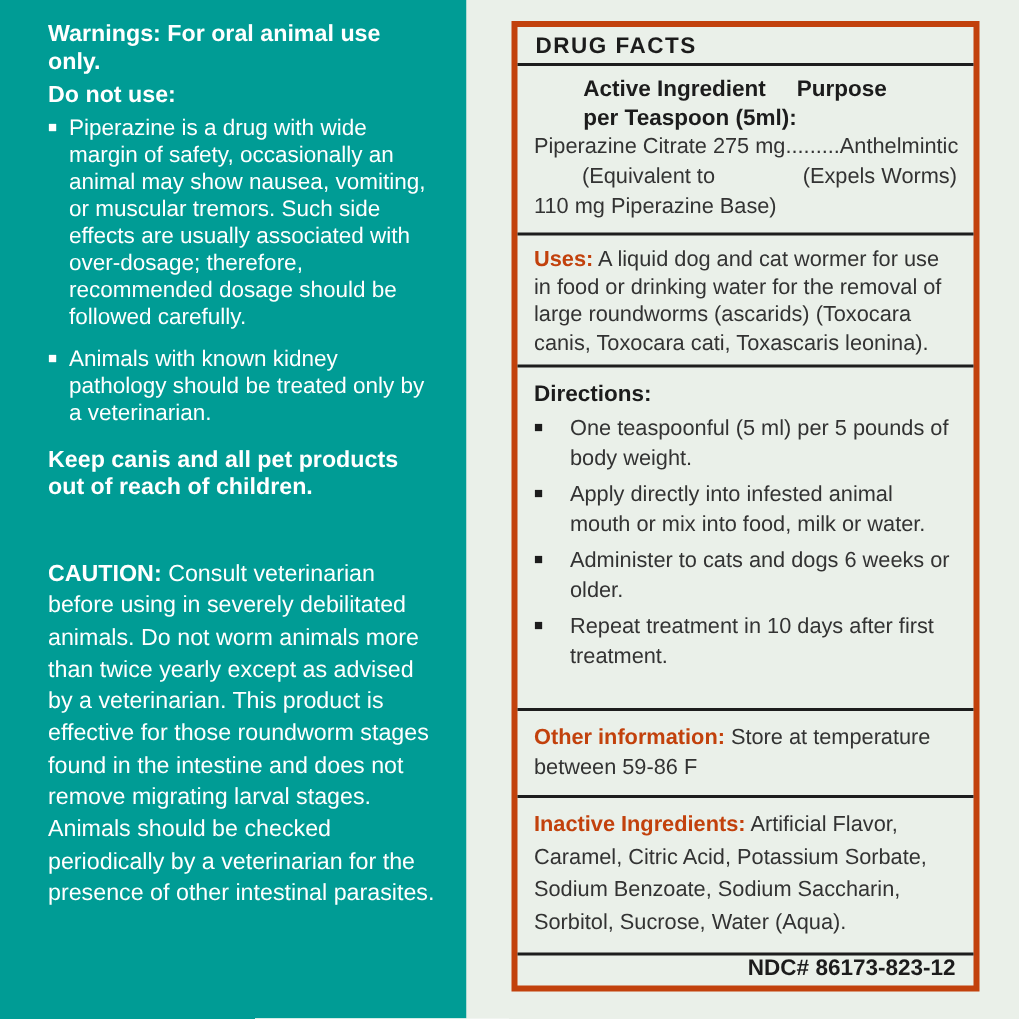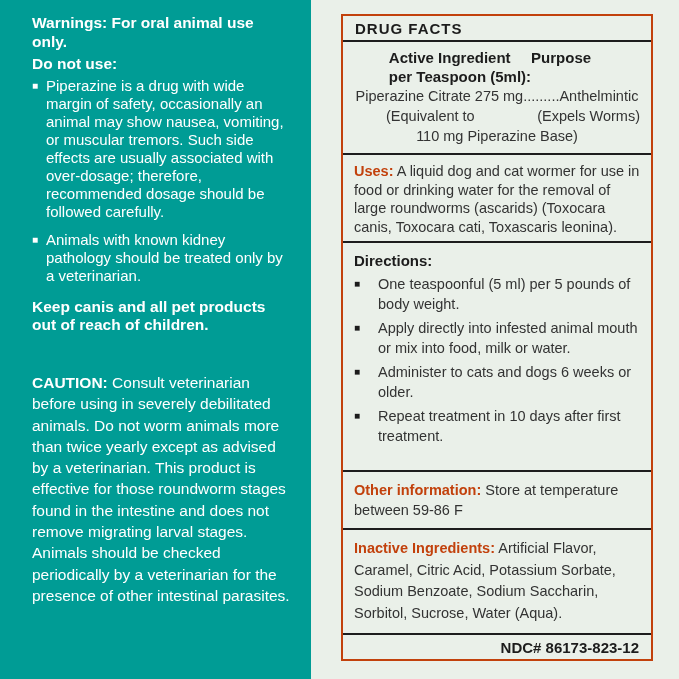--- a/index.html
+++ b/index.html
@@ -20,32 +20,32 @@
   .teal-bullets .btxt{line-height:18px;}
   .keep-text{margin:13px 0 0 0;font-weight:bold;line-height:17.5px;font-size:15.5px;}
   .caution{margin:39px 0 0 0;line-height:21.3px;font-size:15.5px;}
   .caution b{font-weight:bold;}
   
   .right-panel{
     flex:1;background:#eaf0e9;box-sizing:border-box;
     padding:14px 26px 18px 30px;color:#333333;
   }
   .facts-box{
-    border:2px solid #c2410c;width:312px;height:647px;box-sizing:border-box;
+    border:4px solid #c2410c;width:312px;height:647px;box-sizing:border-box;
     display:flex;flex-direction:column;background:#eaf0e9;
   }
   .sec{box-sizing:border-box;border-bottom:2px solid #1d1d1d;overflow:hidden;width:100%;}
   .sec:last-child{border-bottom:none;}
   .sec-header{height:26px;padding:3px 12px;font-weight:bold;font-size:15px;
     letter-spacing:1px;color:#1c1c1c;display:flex;align-items:center;}
   .sec-active{height:113px;padding:6px 11px;font-size:14.5px;}
   .active-top{display:flex;justify-content:center;}
   .active-heading{font-weight:bold;color:#1c1c1c;line-height:19px;font-size:15px;}
   .purpose{font-weight:bold;color:#1c1c1c;line-height:19px;font-size:15px;padding-right:14px;}
-  .active-line{line-height:20px;white-space:nowrap;text-align:center;}
+  .active-line{line-height:20px;white-space:nowrap;}
   .active-row{display:flex;justify-content:space-between;line-height:20px;margin-left:32px;}
   .sec-uses{height:88px;padding:7px 11px;font-size:14.5px;line-height:18.5px;}
   .inline-label{font-weight:bold;color:#c2410c;}
   .sec-directions{height:229px;padding:8px 11px 0 11px;font-size:14.5px;}
   .dir-label{font-weight:bold;color:#1c1c1c;line-height:20px;margin:0 0 3px 0;font-size:15px;}
   .dir-list{list-style:none;margin:0;padding:0;}
   .dir-list li{display:flex;margin:0 0 4px 0;}
   .dir-list .marker{flex:0 0 24px;font-size:10px;line-height:20px;color:#1c1c1c;}
   .dir-list .btxt{line-height:20px;}
   .sec-other{height:58px;padding:8px 11px;font-size:14.5px;line-height:20px;}

